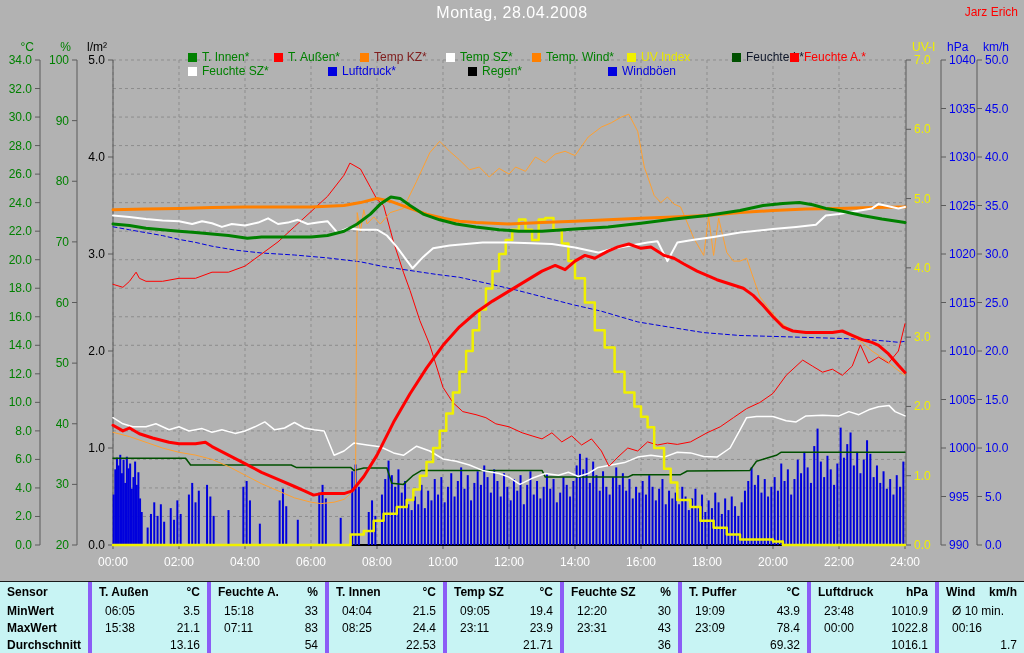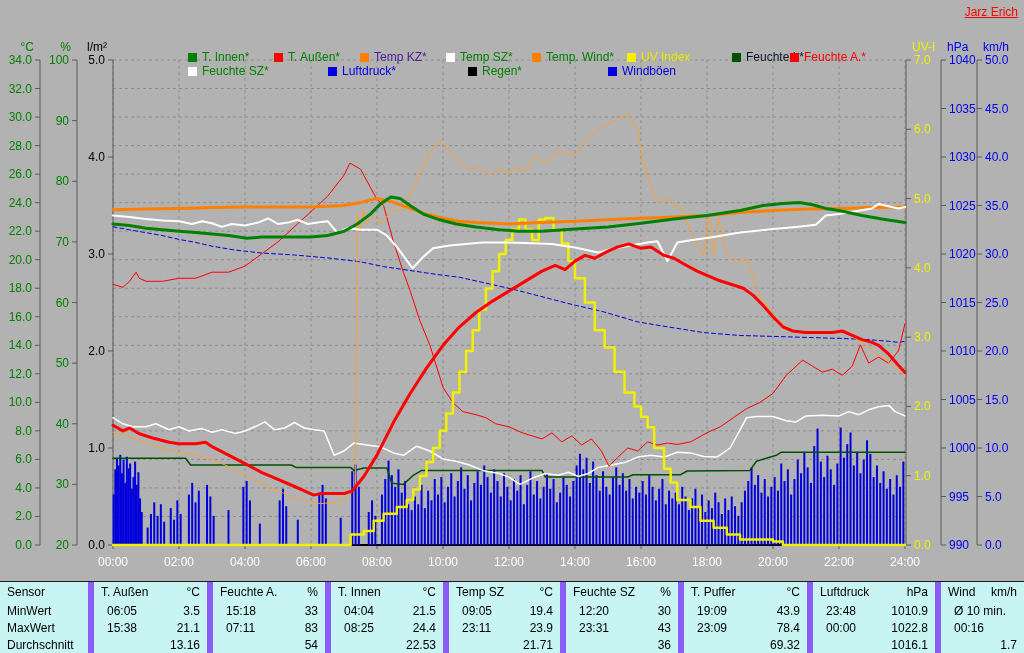--- a/index.html
+++ b/index.html
@@ -10,45 +10,45 @@
     -webkit-font-smoothing:none;
   }
   #app{position:relative;width:1024px;height:653px;}
   #chart-area{position:absolute;left:0;top:0;width:1024px;height:581px;}
   #chart-svg{position:absolute;left:0;top:0;}
   #page-title{
     position:absolute;top:4px;left:0;width:1024px;text-align:center;
     font-size:16px;color:#ffffff;letter-spacing:0.5px;
   }
   #copyright{
-    position:absolute;top:5px;right:6px;font-size:12px;color:#ff0000;text-decoration:underline;
+    position:absolute;top:5px;right:6px;font-size:12px;color:#ff0000;
   }
   .legend-item{
     position:absolute;display:flex;align-items:center;
     font-size:12px;white-space:nowrap;line-height:12px;margin-top:21px;
   }
   .legend-item .swatch{
     width:9px;height:9px;display:inline-block;margin-right:5px;flex:none;
   }
   #stats-table{
     position:absolute;left:0;top:581px;width:1024px;height:72px;
     background:#c8f4f4;border-top:1px solid #1a1a1a;box-sizing:border-box;
     font-size:12px;color:#000000;
   }
   .stat-col{position:absolute;top:0;height:72px;box-sizing:border-box;}
-  .stat-col.sep{border-left:6px solid #8b5cf6;}
+  .stat-col.sep{border-left:4px solid #8b5cf6;}
   .stat-row{
     position:relative;height:17px;line-height:17px;
     padding:0 7px;white-space:nowrap;overflow:hidden;
   }
   .stat-row:first-child{padding-top:2px;height:19px;}
   .stat-row .l{float:left;}
   .stat-row .r{float:right;}
   .stat-row .t{padding-left:6px;}
-  .b{font-weight:normal;}
+  .b{font-weight:bold;}
 </style>
 </head>
 <body>
 
 <div id="app">
   <div id="chart-area">
     <svg id="chart-svg" width="1024" height="581">
         <g>
           <line x1="113" y1="60" x2="905" y2="60" stroke="#8d8d8d" stroke-width="1" stroke-dasharray="3,3"></line>
           <line x1="113" y1="88.52941176470588" x2="905" y2="88.52941176470588" stroke="#8d8d8d" stroke-width="1" stroke-dasharray="3,3"></line>
@@ -503,31 +503,32 @@
         <g fill="none">
           <polyline points="113.0,215.5 129.5,216.9 146.0,219.1 162.5,220.5 179.0,221.2 192.2,224.0 202.1,221.2 212.0,223.3 221.9,226.9 231.8,224.0 245.0,225.5 258.2,222.6 268.1,218.3 278.0,224.0 287.9,222.6 297.8,219.8 307.7,224.0 317.6,222.6 327.5,221.2 337.4,232.6 347.3,228.3 360.5,229.7 377.0,229.7 386.9,235.5 396.8,246.9 412.6,268.3 423.2,256.9 433.1,248.3 449.6,245.4 466.1,244.0 482.6,242.6 509.0,242.6 532.1,243.3 551.9,244.0 575.0,247.6 598.1,252.6 614.6,248.3 631.1,245.4 647.6,242.6 657.5,241.2 667.4,261.1 677.3,242.6 693.8,239.7 713.6,236.9 740.0,232.6 773.0,229.0 796.1,226.9 815.9,224.8 825.8,215.5 839.0,214.1 855.5,211.2 872.0,208.4 878.3,204.1 888.5,206.2 898.4,208.4 905.0,206.9" stroke="#ffffff" stroke-width="2" stroke-linejoin="round" stroke-linecap="round"></polyline>
         </g>
         <g fill="none">
           <polyline points="113.0,224.0 129.5,225.5 146.0,228.3 162.5,229.7 179.0,231.2 195.5,232.6 212.0,234.0 228.5,235.5 247.3,238.3 261.5,236.9 278.0,236.9 294.5,236.9 311.0,236.9 327.5,235.5 344.0,231.2 357.2,224.0 370.4,214.1 380.3,204.1 390.9,196.9 400.1,198.4 410.0,205.5 423.2,214.1 439.7,219.8 456.2,224.0 476.0,226.9 499.1,229.7 518.9,231.2 542.0,231.2 575.0,229.0 608.0,226.9 641.0,223.3 674.0,219.1 707.0,215.5 740.0,210.5 763.1,205.5 782.9,203.4 799.4,202.6 812.6,204.8 825.8,208.4 839.0,210.5 862.1,215.5 881.9,219.1 905.0,222.6" stroke="#008000" stroke-width="3" stroke-linejoin="round" stroke-linecap="round"></polyline>
         </g>
         <g fill="none">
           <polyline points="113.0,425.2 122.9,430.9 129.5,428.0 139.4,433.7 152.6,438.0 169.1,442.3 179.0,443.7 195.5,443.7 205.4,442.3 212.0,446.6 228.5,455.1 245.0,463.7 261.5,472.3 278.0,479.4 294.5,486.5 304.4,490.8 313.6,495.1 320.9,493.6 330.8,493.6 344.0,493.6 352.3,490.8 363.8,476.5 377.0,455.1 393.5,422.3 410.0,393.8 426.5,368.1 443.0,345.3 459.5,326.8 476.0,312.5 492.5,301.1 509.0,291.1 525.5,281.1 542.0,271.1 555.2,265.4 565.1,269.7 575.0,261.1 584.9,255.4 594.8,258.3 608.0,251.1 617.9,246.9 628.8,244.0 641.0,248.3 650.9,246.9 664.1,255.4 674.0,258.3 683.9,264.0 697.1,271.1 707.0,275.4 716.9,279.7 730.1,284.0 743.3,288.2 753.2,295.4 763.1,305.4 773.0,316.8 782.9,326.8 792.8,331.0 806.0,332.5 819.2,332.5 832.4,332.5 842.3,331.0 852.2,335.3 862.1,339.6 872.0,342.4 878.6,345.3 888.5,353.9 898.4,365.3 905.0,372.4" stroke="#ff0000" stroke-width="3" stroke-linejoin="round" stroke-linecap="round"></polyline>
         </g>
       </svg>
+    <div id="page-title">Montag, 28.04.2008</div>
     <div id="copyright">Jarz Erich</div>
     <div id="legend">
         <div class="legend-item" style="left:188px;top:30px;color:#008000">
           <span class="swatch" style="background:#008000"></span>
           <span>T. Innen*</span>
         </div>
         <div class="legend-item" style="left:274px;top:30px;color:#008000">
           <span class="swatch" style="background:#ff0000"></span>
           <span>T. Außen*</span>
         </div>
-        <div class="legend-item" style="left:360px;top:30px;color:#4c1d95">
+        <div class="legend-item" style="left:360px;top:30px;color:#7f1d1d">
           <span class="swatch" style="background:#ff8000"></span>
           <span>Temp KZ*</span>
         </div>
         <div class="legend-item" style="left:446px;top:30px;color:#008000">
           <span class="swatch" style="background:#ffffff"></span>
           <span>Temp SZ*</span>
         </div>
         <div class="legend-item" style="left:532px;top:30px;color:#008000">
           <span class="swatch" style="background:#ff8000"></span>
           <span>Temp. Wind*</span>

